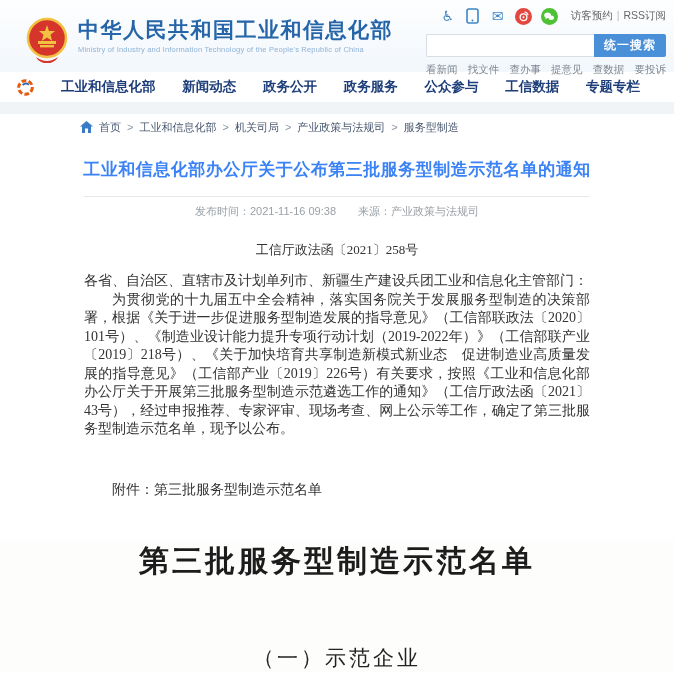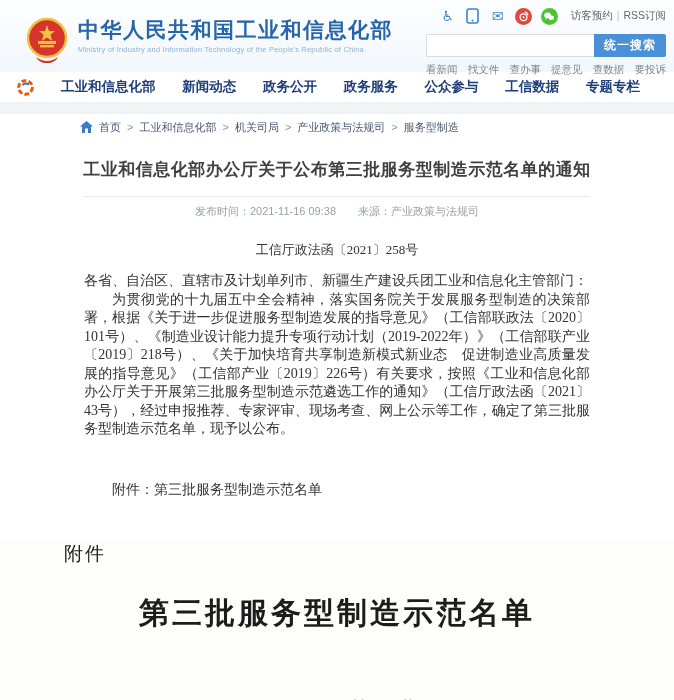--- a/index.html
+++ b/index.html
@@ -64,21 +64,21 @@
     height:26px; display:flex; align-items:center; padding-left:80px;
     font-size:11px; color:#4d5a68; background:#fff;
   }
   .crumb { color:#46566e; cursor:pointer; white-space:nowrap; }
   .crumb-sep { margin:0 6px; color:#8a97a5; }
   .home-icon { width:13px; height:12px; margin-right:6px; }
 
   
   .article { padding-top:18px; }
   .article-title {
-    text-align:center; font-size:17px; font-weight:bold; color:#404040;
+    text-align:center; font-size:17px; font-weight:bold; color:#3b82f6;
     letter-spacing:.5px; padding:0 60px; line-height:23px;
   }
   .title-divider { height:1px; background:#e8e8e8; margin:15px 84px 0 84px; }
   .article-meta {
     text-align:center; font-size:11px; color:#9aa0a6; margin-top:7px;
   }
   .article-meta .gap { display:inline-block; width:22px; }
   .doc-number {
     text-align:center; font-size:13px; color:#333; margin-top:22px;
     font-family:"Liberation Serif","DejaVu Serif",serif;
@@ -215,19 +215,18 @@
     <div class="doc-number">工信厅政法函〔2021〕258号</div>
 
     <div class="body-text">
       <p>各省、自治区、直辖市及计划单列市、新疆生产建设兵团工业和信息化主管部门：</p>
       <p class="indent">为贯彻党的十九届五中全会精神，落实国务院关于发展服务型制造的决策部署，根据《关于进一步促进服务型制造发展的指导意见》（工信部联政法〔2020〕101号）、《制造业设计能力提升专项行动计划（2019-2022年）》（工信部联产业〔2019〕218号）、《关于加快培育共享制造新模式新业态　促进制造业高质量发展的指导意见》（工信部产业〔2019〕226号）有关要求，按照《工业和信息化部办公厅关于开展第三批服务型制造示范遴选工作的通知》（工信厅政法函〔2021〕43号），经过申报推荐、专家评审、现场考查、网上公示等工作，确定了第三批服务型制造示范名单，现予以公布。</p>
     </div>
     <div class="attachment-line">附件：第三批服务型制造示范名单</div>
   </div>
 
   <div class="attachment">
-    <div class="attach-label">附件</div>
     <div class="attach-title">第三批服务型制造示范名单</div>
     <div class="attach-section">（一）示范企业</div>
 
   </div>
 
 </div>
 
 </body></html>

